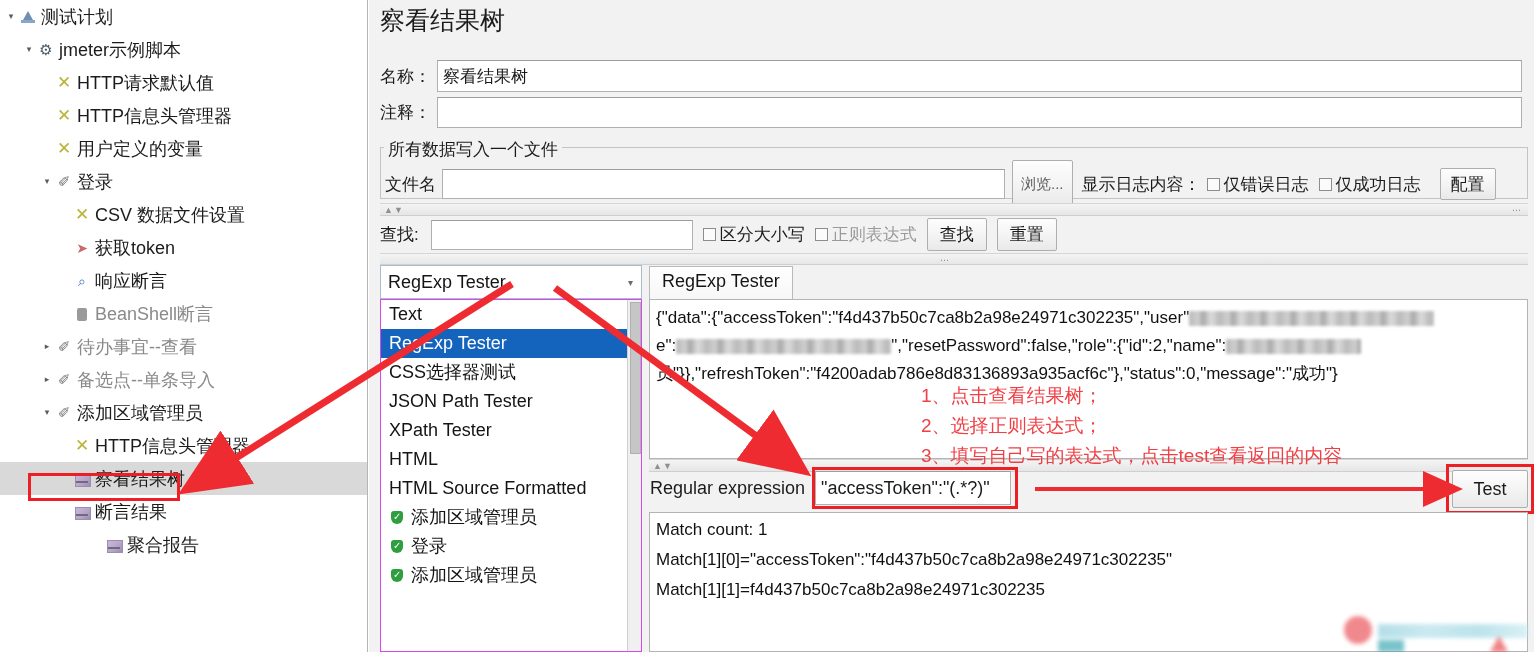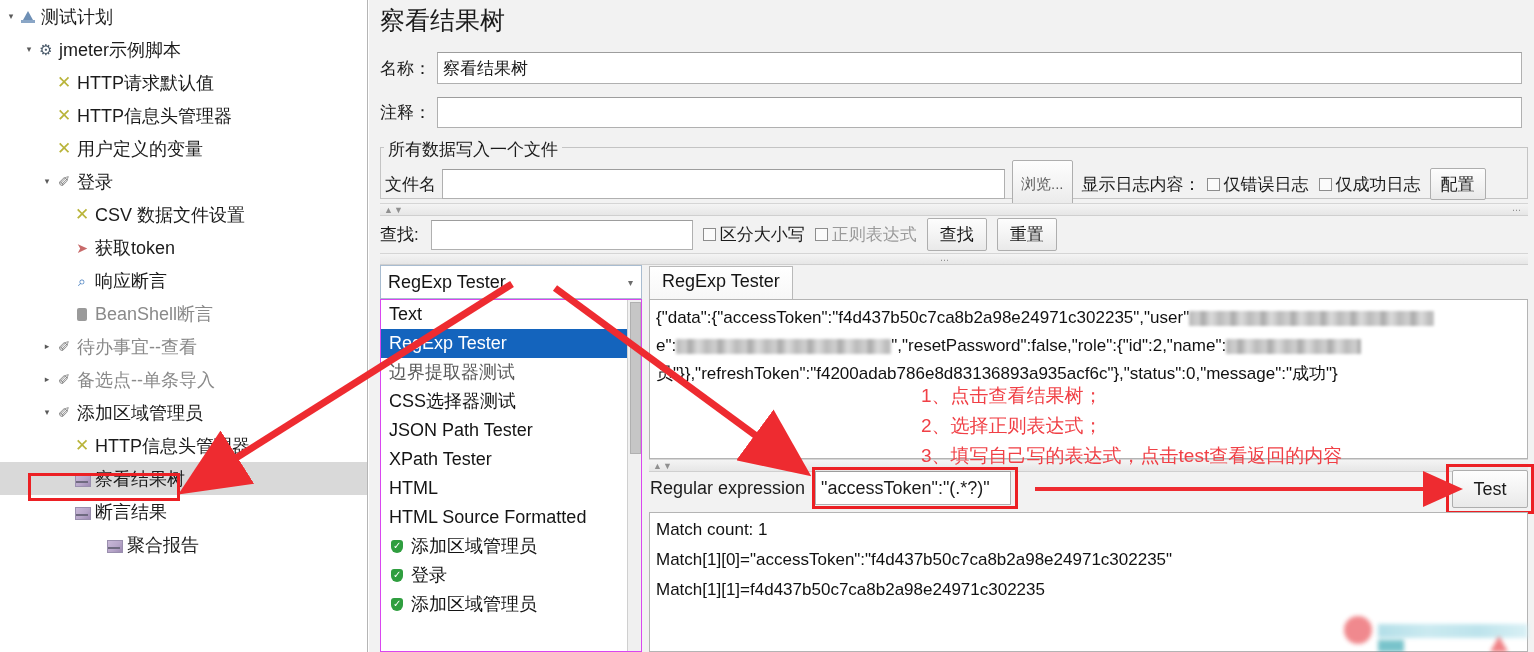--- a/index.html
+++ b/index.html
@@ -394,21 +394,21 @@
         </div>
       </div>
 
     <div class="sel-box" style="left:28px; top:473px; width:152px; height:28px;"></div>
   </div>
 
   <div id="right-panel">
 
     <div class="panel-title">察看结果树</div>
 
-    <div class="field-row" style="left:11px; top:52px;">
+    <div class="field-row" style="left:11px; top:60px;">
       <div class="field-label">名称：</div>
       <input class="txtinput" style="width: 1085px; height: 32px; margin-left: 6px;" value="察看结果树">
     </div>
 
     <div class="field-row" style="left:11px; top:97px;">
       <div class="field-label">注释：</div>
       <input class="txtinput" style="width: 1085px; height: 31px; margin-left: 6px;" value="">
     </div>
 
     <div class="group-box" style="left:11px; top:147px; width:1148px; height:52px;"></div>
@@ -420,21 +420,21 @@
       <button class="btn small" style="height:48px; margin-left:7px;">浏览...</button>
       <span class="field-label" style="margin-left:9px;">显示日志内容：</span>
       <span class="chk-wrap" style="margin-left:6px;">
         <span class="chk"></span>
         <span>仅错误日志</span>
       </span>
       <span class="chk-wrap" style="margin-left:10px;">
         <span class="chk"></span>
         <span>仅成功日志</span>
       </span>
-      <button class="btn" style="height:32px; margin-left:9px;">配置</button>
+      <button class="btn" style="height:32px; margin-left:19px;">配置</button>
     </div>
 
     <div class="splitter" style="left:11px; top:203px; width:1148px; height:11px;">
       <span class="grip" style="left:4px;">▲▼</span>
       <span class="grip" style="right:6px;">⋯</span>
     </div>
 
     <div class="field-row" style="left:11px; top:218px;justify-content:space-between;">
       <div class="field-label">查找:</div>
       <input class="txtinput" style="width: 262px; height: 30px; margin-left: 12px;" value="">
@@ -460,23 +460,20 @@
     </div>
 
     <div class="dropdown" style="left:11px; top:299px; width:262px; height:353px;">
       <div id="dd-items">
           <div class="dd-item">
             <span>Text</span>
           </div>
           <div class="dd-item sel">
             <span>RegExp Tester</span>
           </div>
-          <div class="dd-item cn-dim">
-            <span>边界提取器测试</span>
-          </div>
           <div class="dd-item">
             <span>CSS选择器测试</span>
           </div>
           <div class="dd-item">
             <span>JSON Path Tester</span>
           </div>
           <div class="dd-item">
             <span>XPath Tester</span>
           </div>
           <div class="dd-item">

